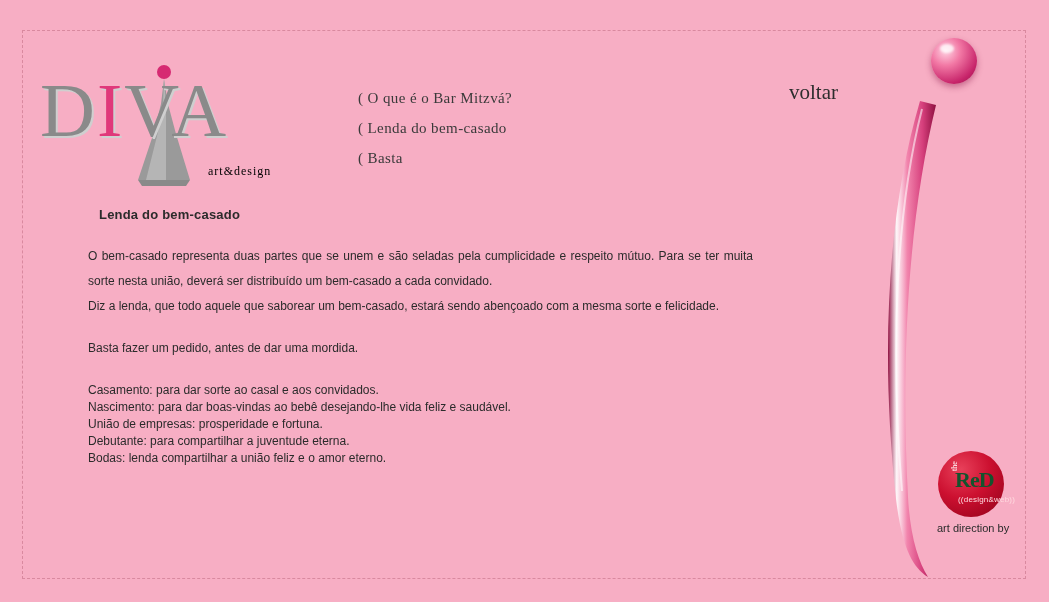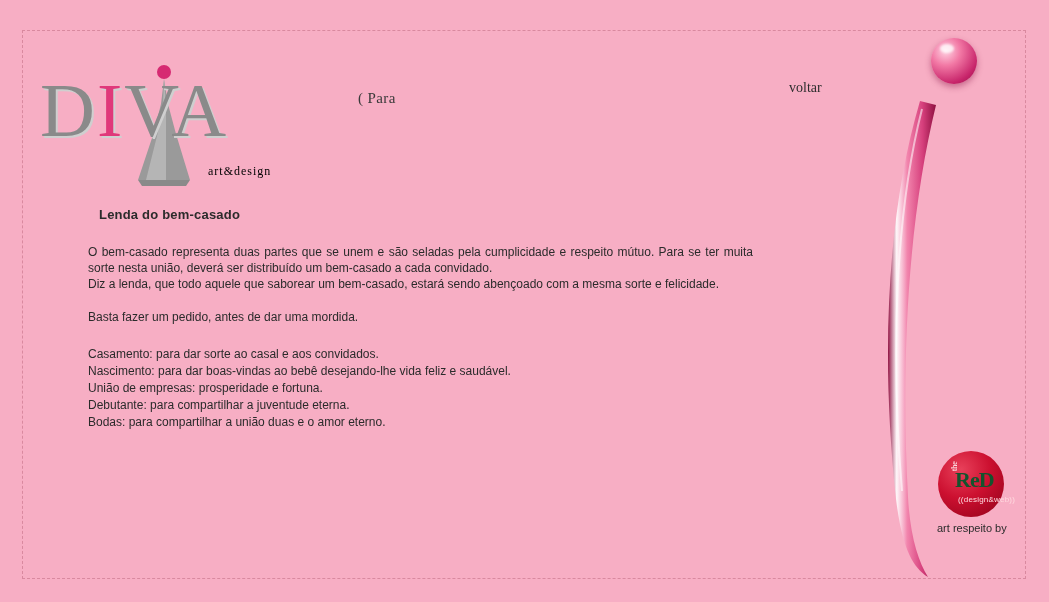--- a/index.html
+++ b/index.html
@@ -89,21 +89,21 @@
     display: block;
     text-decoration: none;
   }
 
   
   .voltar {
     position: absolute;
     left: 789px;
     top: 76px;
     font-family: "Liberation Serif", serif;
-    font-size: 14px;
+    font-size: 21px;
     color: #2d2d2d;
     cursor: pointer;
     text-decoration: none;
   }
 
   
   .article {
     position: absolute;
     left: 88px;
     top: 203px;
@@ -111,21 +111,21 @@
     color: #2b2b2b;
   }
   .article h2 {
     font-size: 13px;
     font-weight: bold;
     margin: 0 0 22px 11px;
     letter-spacing: 0.2px;
   }
   .article p {
     font-size: 12px;
-    line-height: 16px;
+    line-height: 25px;
     margin: 0 0 17px 0;
     text-align: justify;
   }
   .article p.tight { margin-bottom: 0; }
   .list-block {
     font-size: 12px;
     line-height: 17px;
     margin-top: 21px;
   }
   .list-block div { white-space: nowrap; }
@@ -225,36 +225,38 @@
       <circle cx="36" cy="10" r="7" fill="#d62a72"></circle>
       <path d="M36 17 L33 42 L26 70 L10 118 L62 118 L48 72 L40 42 Z" fill="#9a9a9a"></path>
       <path d="M36 17 L35 42 L30 70 L18 118 L38 118 L38 42 Z" fill="#b5b5b5"></path>
       <path d="M10 118 L62 118 L58 124 L14 124 Z" fill="#8a8a8a"></path>
     </svg>
     <div class="logo-word"><span>D</span><span class="pink">I</span><span>VA</span></div>
     <div class="logo-sub">art&amp;design</div>
   </div>
 
   <div class="menu">
-    <a class="menu-item" href="#">( Para</a>
+    <a class="menu-item" href="#">( O que é o Bar Mitzvá?</a>
+    <a class="menu-item" href="#">( Lenda do bem-casado</a>
+    <a class="menu-item" href="#">( Basta</a>
   </div>
 
   <a class="voltar" href="#">voltar</a>
 
   <div class="article">
     <h2>Lenda do bem-casado</h2>
     <p class="tight">O bem-casado representa duas partes que se unem e são seladas pela cumplicidade e respeito mútuo. Para se ter muita sorte nesta união, deverá ser distribuído um bem-casado a cada convidado.</p>
     <p>Diz a lenda, que todo aquele que saborear um bem-casado, estará sendo abençoado com a mesma sorte e felicidade.</p>
     <p>Basta fazer um pedido, antes de dar uma mordida.</p>
     <div class="list-block">
       <div>Casamento: para dar sorte ao casal e aos convidados.</div>
       <div>Nascimento: para dar boas-vindas ao bebê desejando-lhe vida feliz e saudável.</div>
       <div>União de empresas: prosperidade e fortuna.</div>
       <div>Debutante: para compartilhar a juventude eterna.</div>
-      <div>Bodas: para compartilhar a união duas e o amor eterno.</div>
+      <div>Bodas: lenda compartilhar a união feliz e o amor eterno.</div>
     </div>
   </div>
 
   <div class="sphere"></div>
   <div class="sphere-hl"></div>
 
   <svg class="swoosh" viewBox="0 0 90 480" preserveAspectRatio="none">
     <defs>
       <linearGradient id="swgrad" x1="0" y1="0" x2="1" y2="0">
         <stop offset="0%" stop-color="#8e1040"></stop>
@@ -267,15 +269,15 @@
     <path d="M40 2 C 8 110, 0 250, 16 400 C 22 448, 32 468, 48 478 C 38 462, 30 436, 28 398 C 20 250, 30 112, 56 6 Z" fill="url(#swgrad)"></path>
     <path d="M42 10 C 16 112, 10 250, 22 392" stroke="#ffffff" stroke-opacity="0.55" stroke-width="2" fill="none"></path>
   </svg>
 
   <div class="red-logo">
     <div class="red-circle"></div>
     <div class="red-the">the</div>
     <div class="red-word">ReD</div>
     <div class="red-tag">((design&amp;web))</div>
   </div>
-  <div class="art-direction">art respeito by</div>
+  <div class="art-direction">art direction by</div>
 
 </div>
 
 </body></html>

